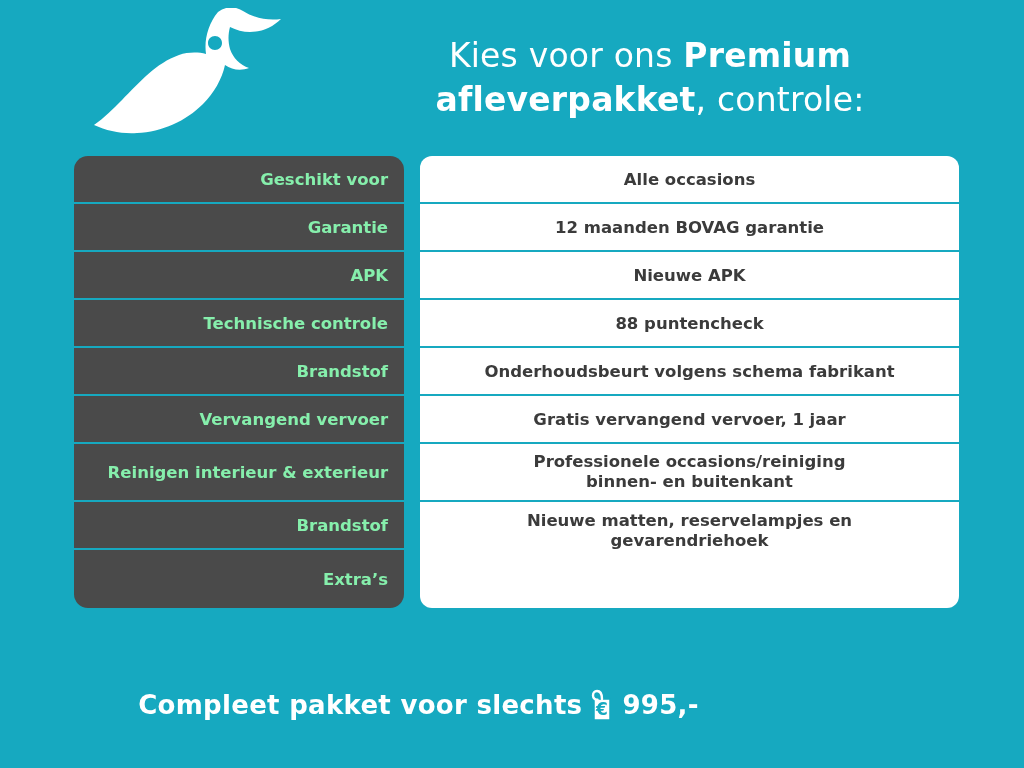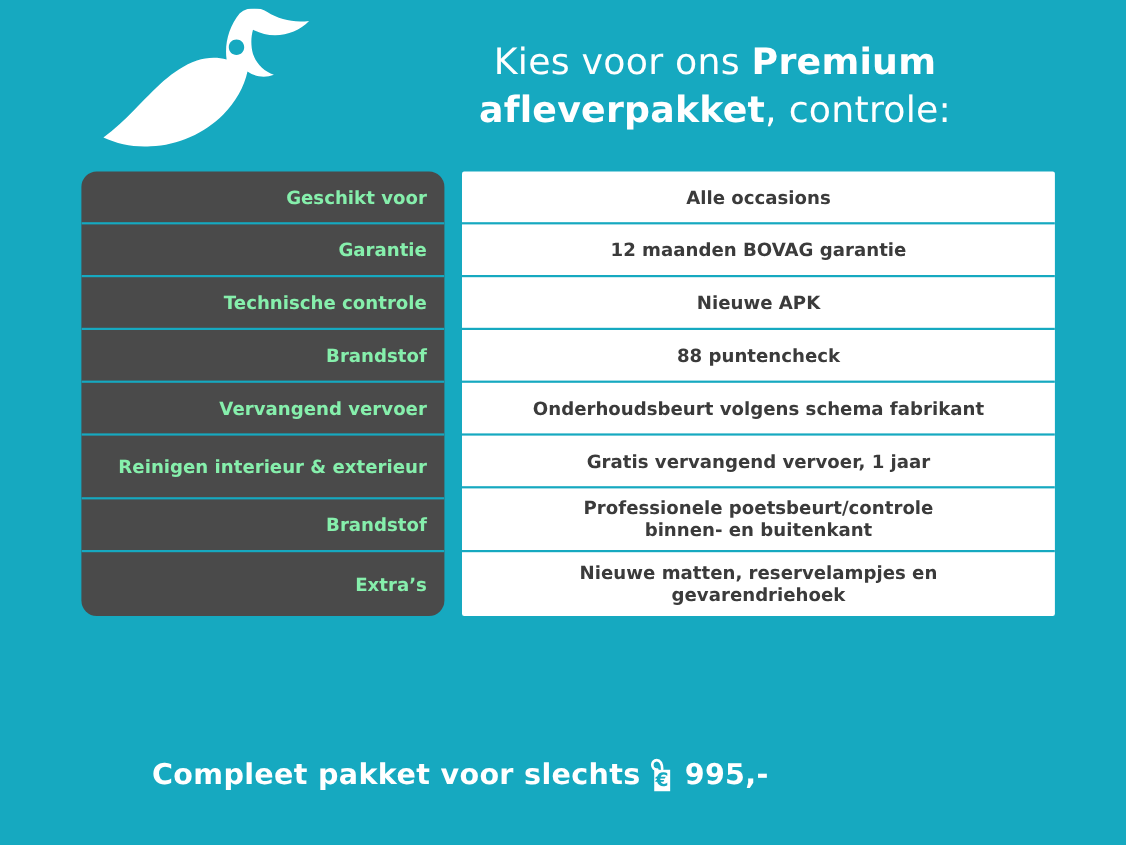--- a/index.html
+++ b/index.html
@@ -55,21 +55,21 @@
   }
   .col-left {
     width: 365px;
     background: #4a4a4a;
     border-radius: 14px;
     overflow: hidden;
   }
   .col-right {
     width: 596px;
     background: #ffffff;
-    border-radius: 2px;
+    border-radius: 12px;
     overflow: hidden;
   }
   .cell {
     display: flex;
     align-items: center;
     box-sizing: border-box;
     font-weight: bold;
     font-size: 16.5px;
   }
   .col-left .cell {
@@ -148,38 +148,39 @@
       <b>afleverpakket</b><span>, controle:</span>
     </div>
   </div>
 </div>
 
 <div class="table-wrap">
 
   <div class="col-left">
     <div class="cell h48">Geschikt voor</div>
     <div class="cell h48">Garantie</div>
+    <div class="cell h48">APK</div>
     <div class="cell h48">Technische controle</div>
     <div class="cell h48">Brandstof</div>
     <div class="cell h48">Vervangend vervoer</div>
     <div class="cell h58">Reinigen interieur &amp; exterieur</div>
     <div class="cell h48">Brandstof</div>
     <div class="cell h58">Extra’s</div>
   </div>
 
   <div class="col-right">
     <div class="cell h48">Alle occasions</div>
     <div class="cell h48">12 maanden BOVAG garantie</div>
     <div class="cell h48">Nieuwe APK</div>
     <div class="cell h48">88 puntencheck</div>
     <div class="cell h48">Onderhoudsbeurt volgens schema fabrikant</div>
     <div class="cell h48">Gratis vervangend vervoer, 1 jaar</div>
     <div class="cell h58">
       <div>
-        <span>Professionele poetsbeurt/controle</span>
+        <span>Professionele occasions/reiniging</span>
         <span>binnen- en buitenkant</span>
       </div>
     </div>
     <div class="cell h58">
       <div>
         <span>Nieuwe matten, reservelampjes en</span>
         <span>gevarendriehoek</span>
       </div>
     </div>
   </div>

